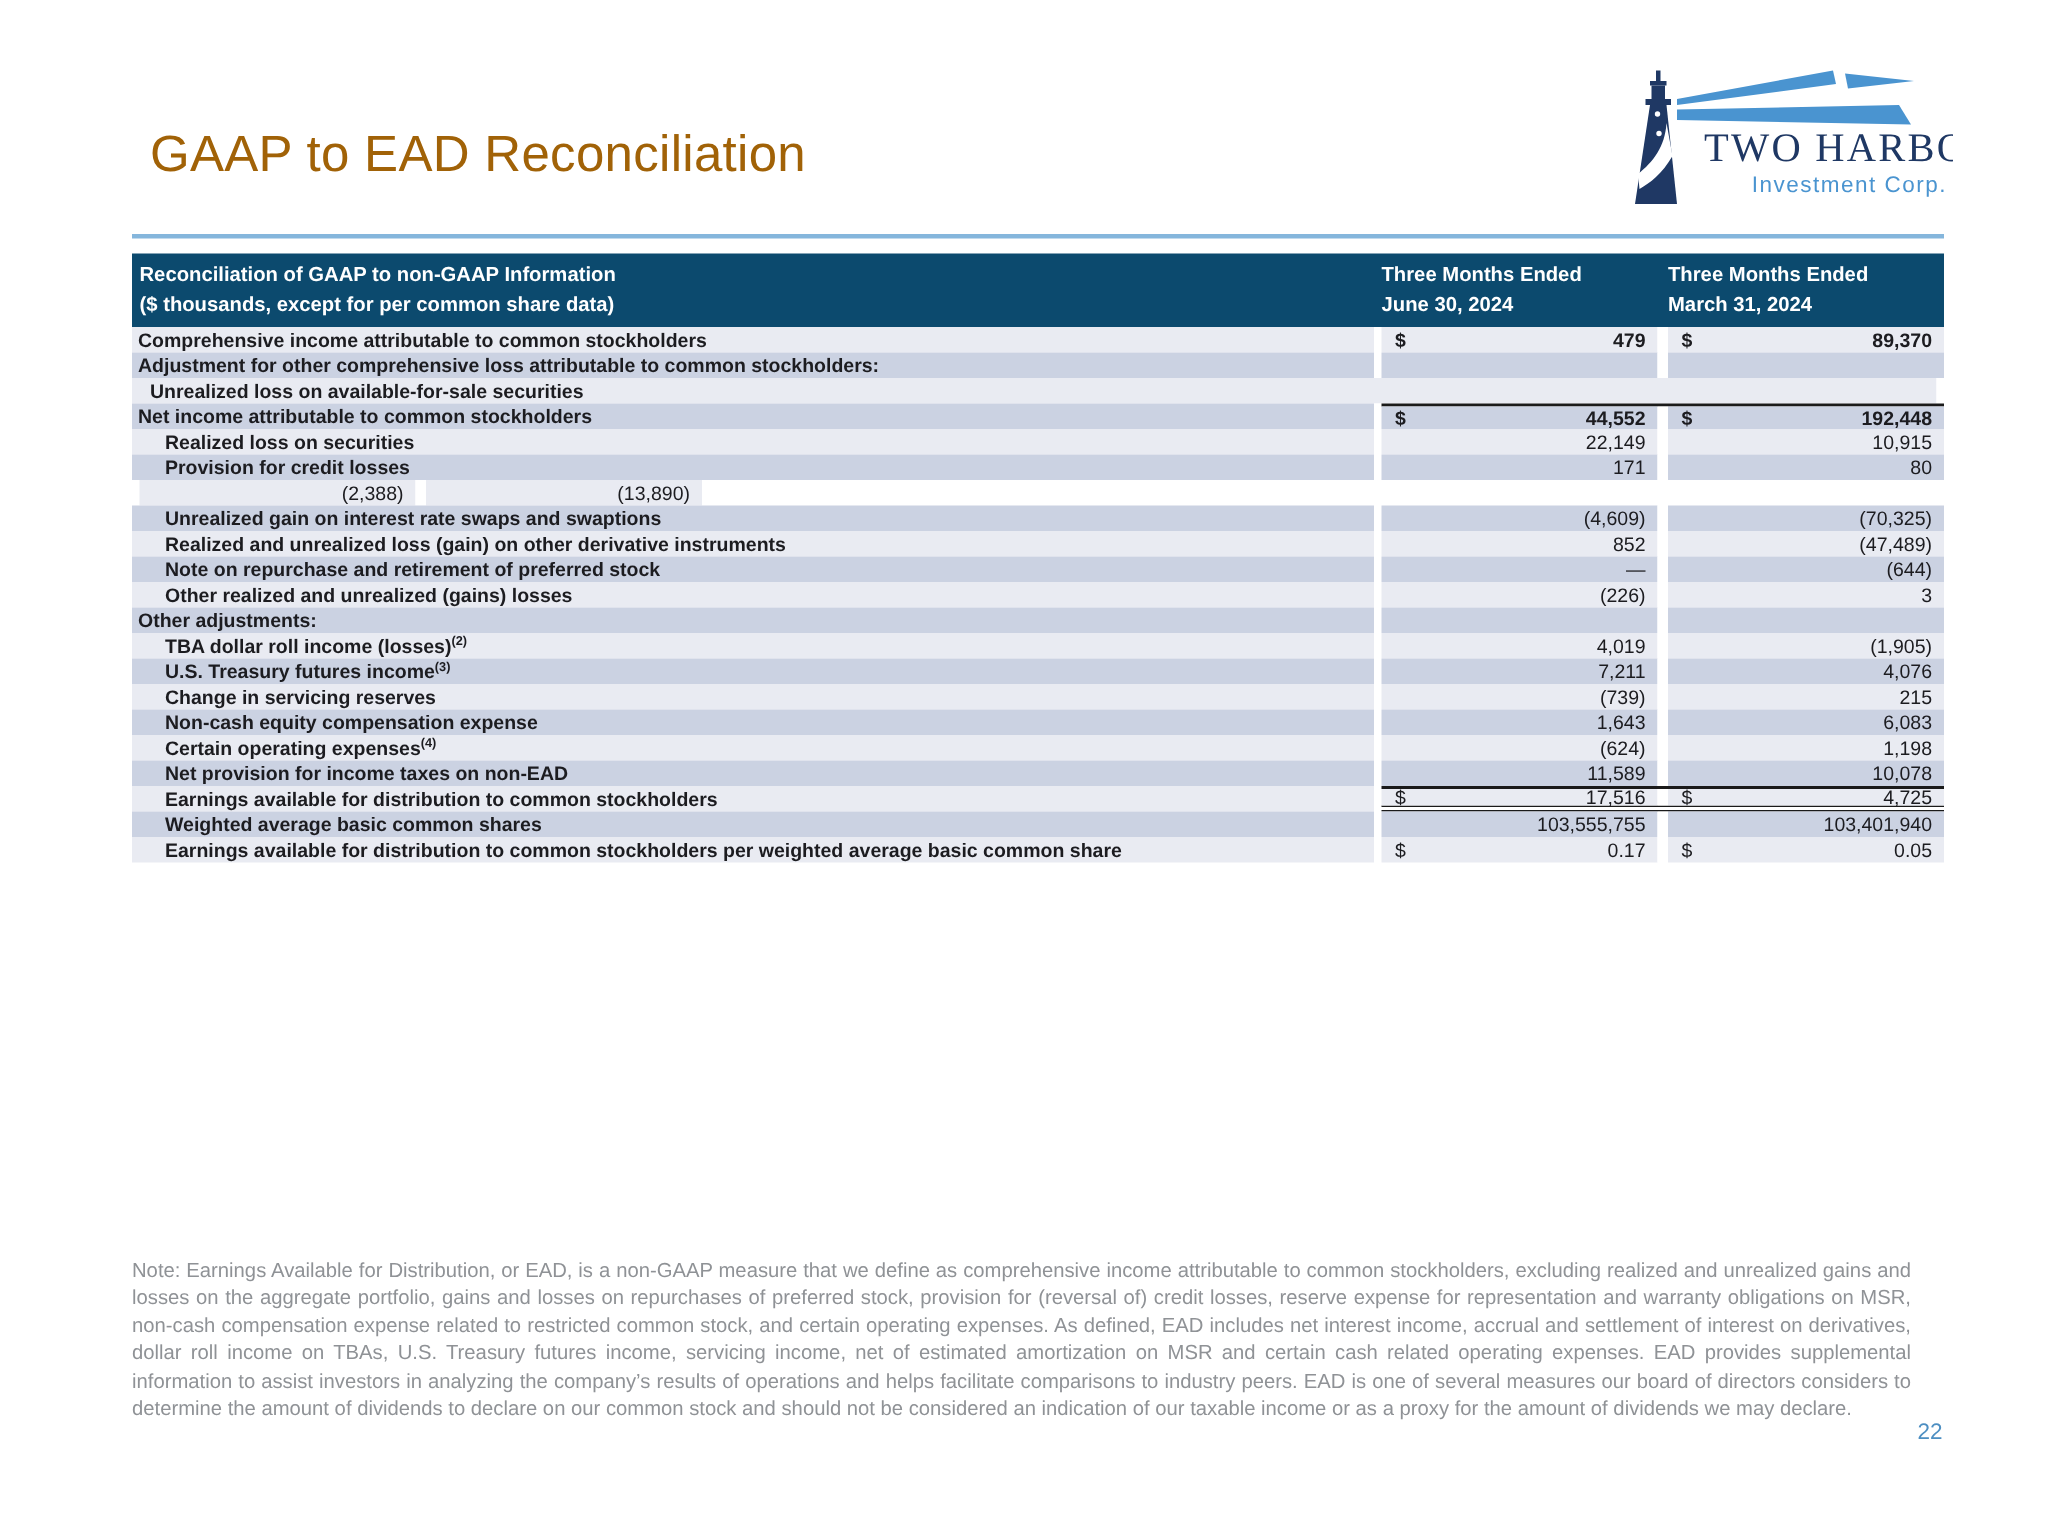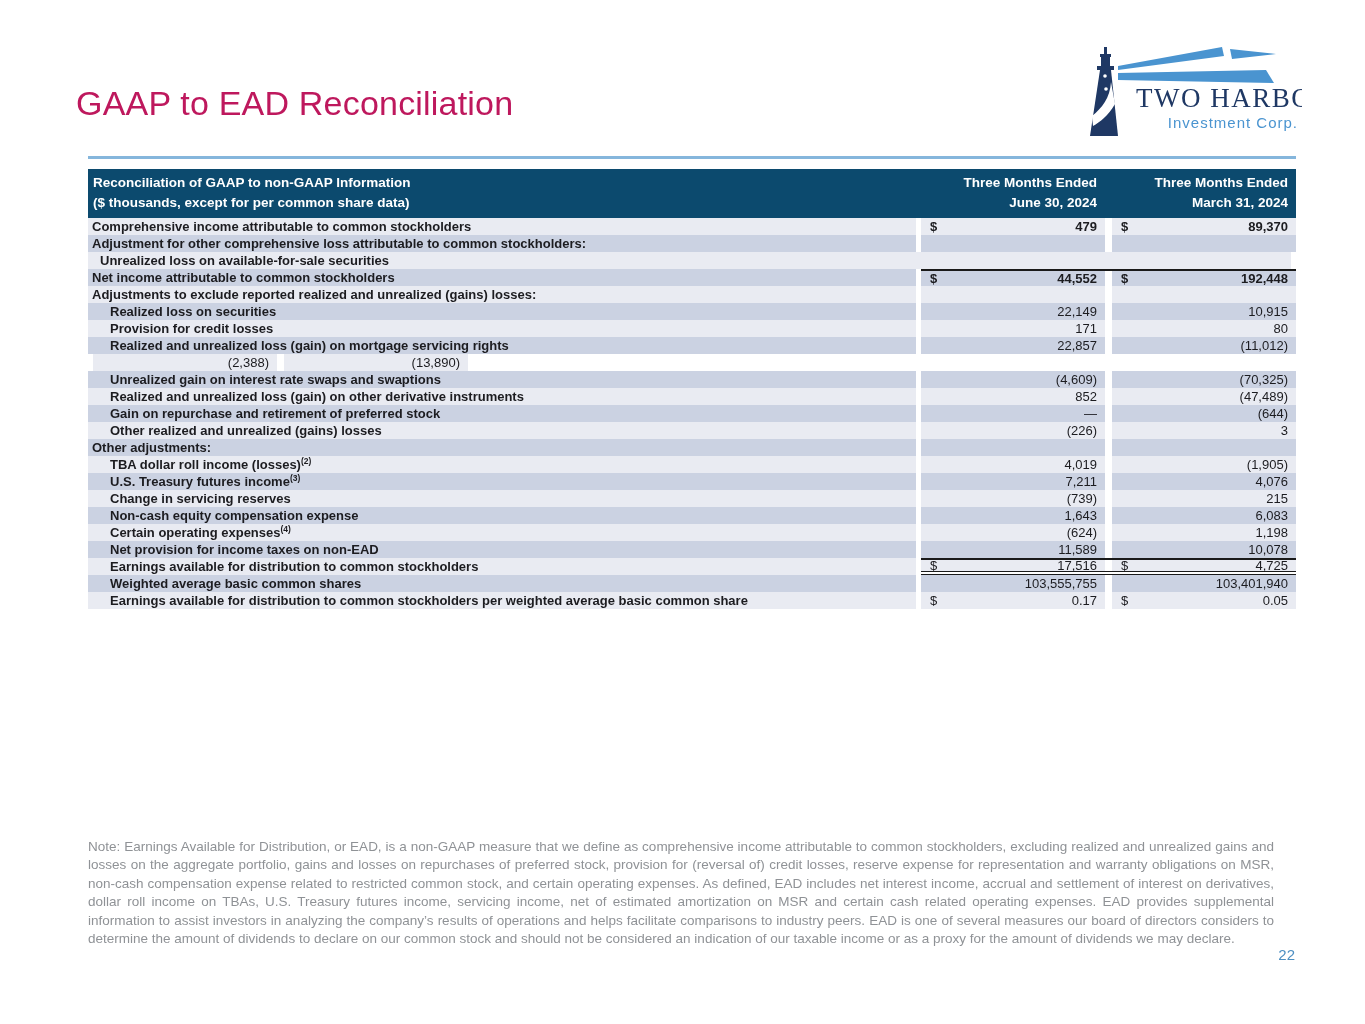--- a/index.html
+++ b/index.html
@@ -1,33 +1,33 @@
 <!DOCTYPE html>
 <html><head>
 <meta charset="utf-8">
 <style>
   * { margin:0; padding:0; box-sizing:border-box; }
   html,body { background:#ffffff; }
   body { font-family:"Liberation Sans", sans-serif; color:#1c1c20; }
   .slide { position:relative; width:1365px; height:1024px; background:#ffffff; overflow:hidden; }
 
   
-  .page-title { position:absolute; left:76px; top:84px; font-size:34px; font-weight:400; color:#be185d; letter-spacing:.2px; }
+  .page-title { position:absolute; left:100px; top:84px; font-size:34px; font-weight:400; color:#a16207; letter-spacing:.2px; }
 
   
   .logo { position:absolute; left:1070px; top:42px; width:232px; height:98px; }
 
   
   .title-rule { position:absolute; left:88px; top:156px; width:1208px; height:3px; background:#85b6dc; }
 
   
   .recon-table { position:absolute; left:88px; top:169px; width:1208px; font-size:13px; }
   .thead { display:flex; background:#0c4a6e; color:#ffffff; font-weight:bold; height:49px; font-size:13.5px; }
   .th-label { flex:1 1 auto; padding:4px 0 0 5px; line-height:20px; }
-  .th-num { width:184px; text-align:right; padding:4px 8px 12px 0; line-height:20px; }
+  .th-num { width:184px; text-align:left; padding:4px 8px 12px 0; line-height:20px; }
   .th-gap1 { width:5px; } .th-gap2 { width:7px; }
 
   .tbody { display:block; }
   .tr { display:flex; height:17px; }
   .td-label { flex:1 1 auto; display:flex; align-items:center; padding-left:4px;font-weight:bold; }
   .gap1 { width:5px; background:#ffffff; }
   .nums { display:flex; width:375px; }
   .td-num { width:184px; display:flex; align-items:center; padding:0 8px 0 9px; }
   .gap2 { width:7px; background:#ffffff; }
   .tr:nth-child(odd)  .td-label, .tr:nth-child(odd)  .td-num, .tr:nth-child(odd)  .gap2 { background:#e9ebf2; }
@@ -161,38 +161,20 @@
               <span class="val">44,552</span>
             </div>
       <div class="gap2"></div>
       <div class="td-num">
               <span class="dollar">$</span>
               <span class="val">192,448</span>
             </div>
     </div>
   </div>
 
-  <div class="tr indent-0">
-    <div class="td-label">
-            <span class="lbl">Adjustments to exclude reported realized and unrealized (gains) losses:</span>
-            <span class="sup"></span>
-          </div>
-    <div class="gap1"></div>
-    <div class="nums">
-      <div class="td-num">
-              <span class="dollar"></span>
-              <span class="val"></span>
-            </div>
-      <div class="gap2"></div>
-      <div class="td-num">
-              <span class="dollar"></span>
-              <span class="val"></span>
-            </div>
-    </div>
-  </div>
 
   <div class="tr indent-2">
     <div class="td-label">
             <span class="lbl">Realized loss on securities</span>
             <span class="sup"></span>
           </div>
     <div class="gap1"></div>
     <div class="nums">
       <div class="td-num">
               <span class="dollar"></span>
@@ -219,38 +201,20 @@
               <span class="val">171</span>
             </div>
       <div class="gap2"></div>
       <div class="td-num">
               <span class="dollar"></span>
               <span class="val">80</span>
             </div>
     </div>
   </div>
 
-  <div class="tr indent-2">
-    <div class="td-label">
-            <span class="lbl">Realized and unrealized loss (gain) on mortgage servicing rights</span>
-            <span class="sup"></span>
-          </div>
-    <div class="gap1"></div>
-    <div class="nums">
-      <div class="td-num">
-              <span class="dollar"></span>
-              <span class="val">22,857</span>
-            </div>
-      <div class="gap2"></div>
-      <div class="td-num">
-              <span class="dollar"></span>
-              <span class="val">(11,012)</span>
-            </div>
-    </div>
-  </div>
 
   <div class="tr indent-2">
     <div class="gap1"></div>
     <div class="nums">
       <div class="td-num">
               <span class="dollar"></span>
               <span class="val">(2,388)</span>
             </div>
       <div class="gap2"></div>
       <div class="td-num">
@@ -293,21 +257,21 @@
       <div class="gap2"></div>
       <div class="td-num">
               <span class="dollar"></span>
               <span class="val">(47,489)</span>
             </div>
     </div>
   </div>
 
   <div class="tr indent-2">
     <div class="td-label">
-            <span class="lbl">Gain on repurchase and retirement of preferred stock</span>
+            <span class="lbl">Note on repurchase and retirement of preferred stock</span>
             <span class="sup"></span>
           </div>
     <div class="gap1"></div>
     <div class="nums">
       <div class="td-num">
               <span class="dollar"></span>
               <span class="val">—</span>
             </div>
       <div class="gap2"></div>
       <div class="td-num">

